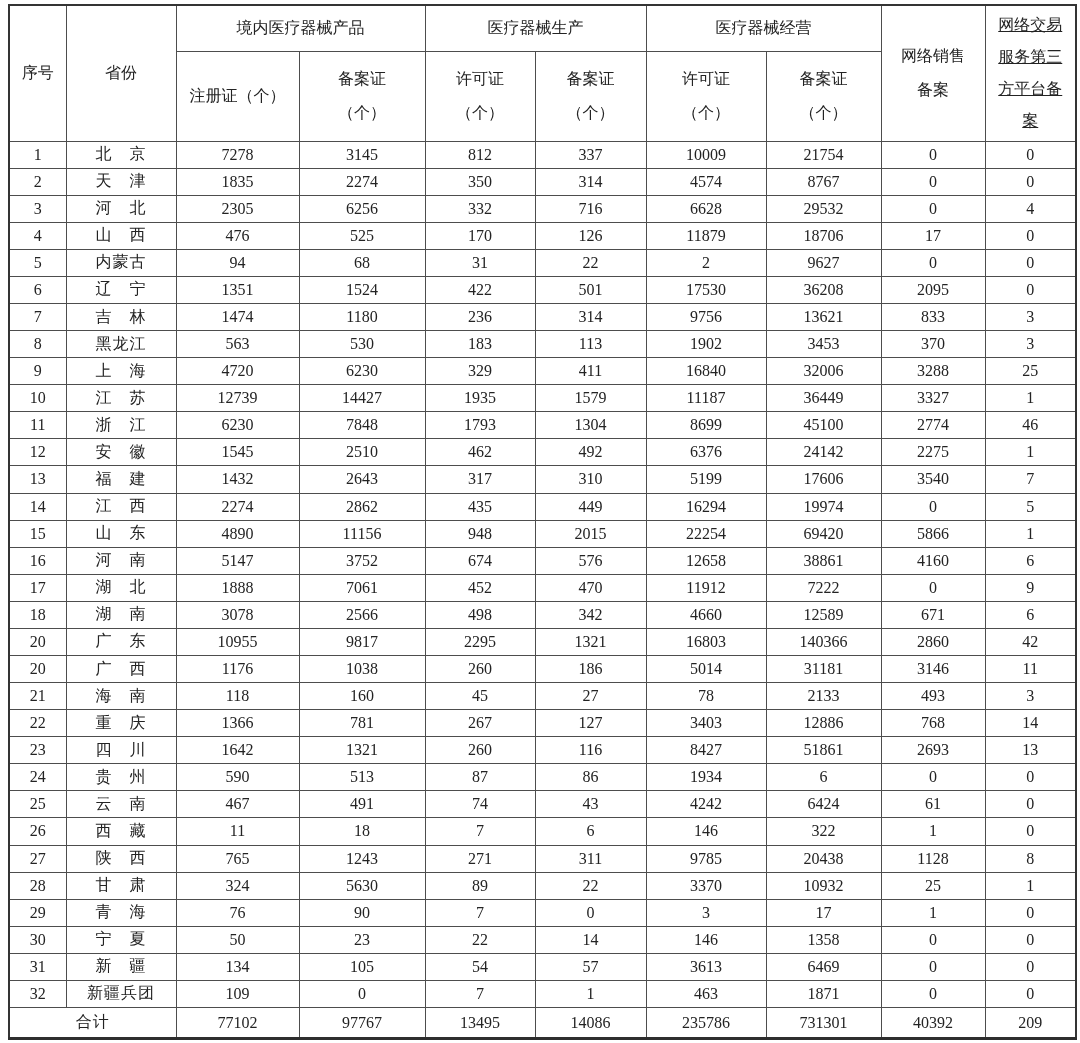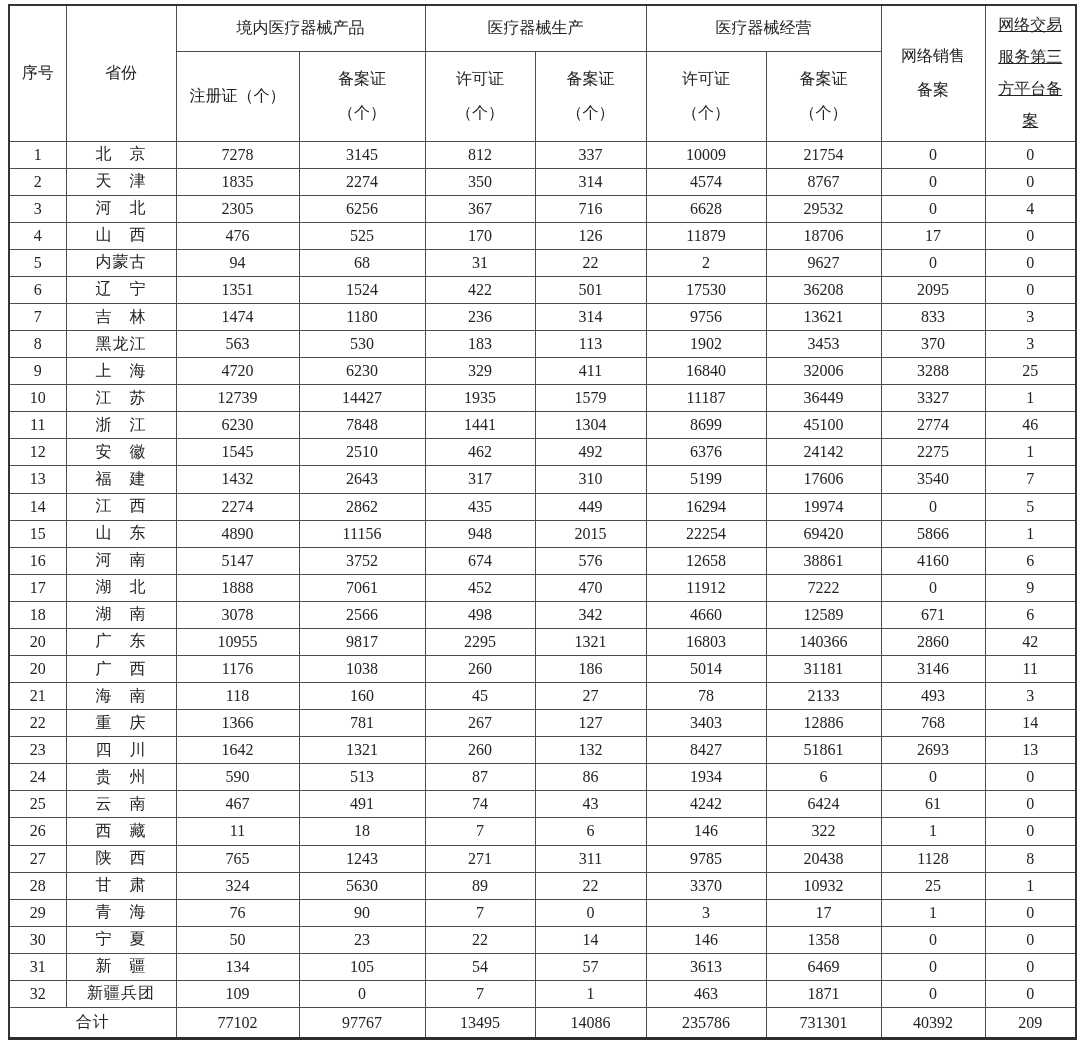--- a/index.html
+++ b/index.html
@@ -120,21 +120,21 @@
           <td>4574</td>
           <td>8767</td>
           <td>0</td>
           <td>0</td>
         </tr>
         <tr>
           <td class="c-index">3</td>
           <td class="c-province">河　北</td>
           <td>2305</td>
           <td>6256</td>
-          <td>367</td>
+          <td>332</td>
           <td>716</td>
           <td>6628</td>
           <td>29532</td>
           <td>0</td>
           <td>4</td>
         </tr>
         <tr>
           <td class="c-index">4</td>
           <td class="c-province">山　西</td>
           <td>476</td>
@@ -216,21 +216,21 @@
           <td>11187</td>
           <td>36449</td>
           <td>3327</td>
           <td>1</td>
         </tr>
         <tr>
           <td class="c-index">11</td>
           <td class="c-province">浙　江</td>
           <td>6230</td>
           <td>7848</td>
-          <td>1441</td>
+          <td>1793</td>
           <td>1304</td>
           <td>8699</td>
           <td>45100</td>
           <td>2774</td>
           <td>46</td>
         </tr>
         <tr>
           <td class="c-index">12</td>
           <td class="c-province">安　徽</td>
           <td>1545</td>
@@ -361,21 +361,21 @@
           <td>12886</td>
           <td>768</td>
           <td>14</td>
         </tr>
         <tr>
           <td class="c-index">23</td>
           <td class="c-province">四　川</td>
           <td>1642</td>
           <td>1321</td>
           <td>260</td>
-          <td>132</td>
+          <td>116</td>
           <td>8427</td>
           <td>51861</td>
           <td>2693</td>
           <td>13</td>
         </tr>
         <tr>
           <td class="c-index">24</td>
           <td class="c-province">贵　州</td>
           <td>590</td>
           <td>513</td>

